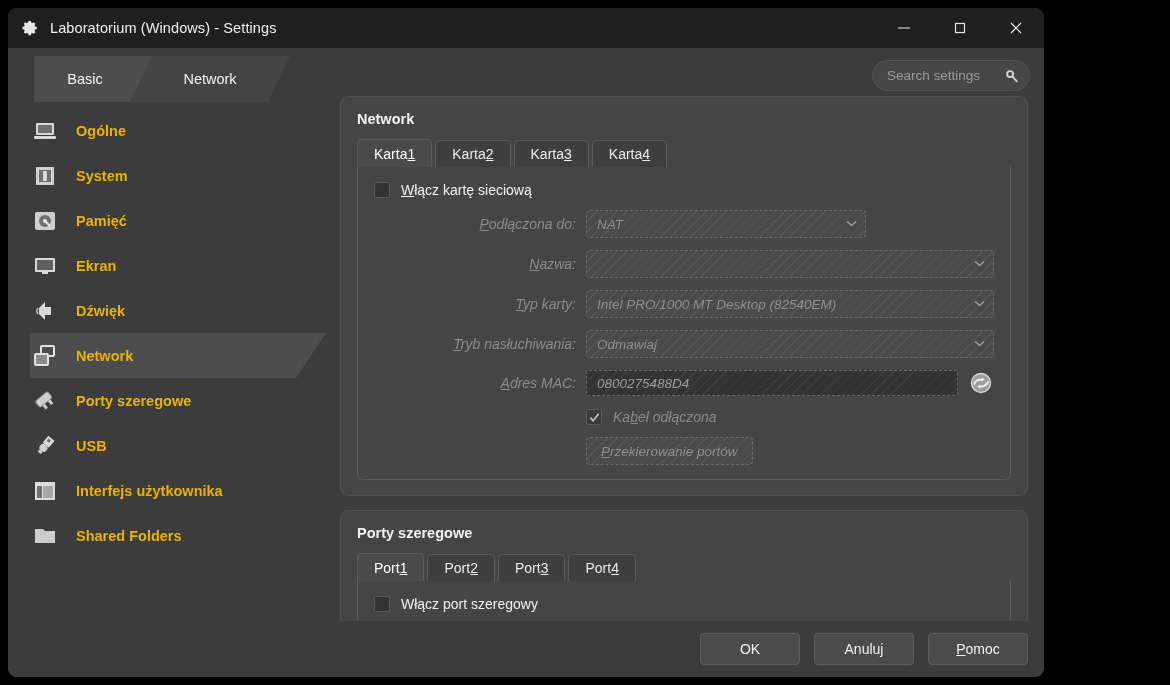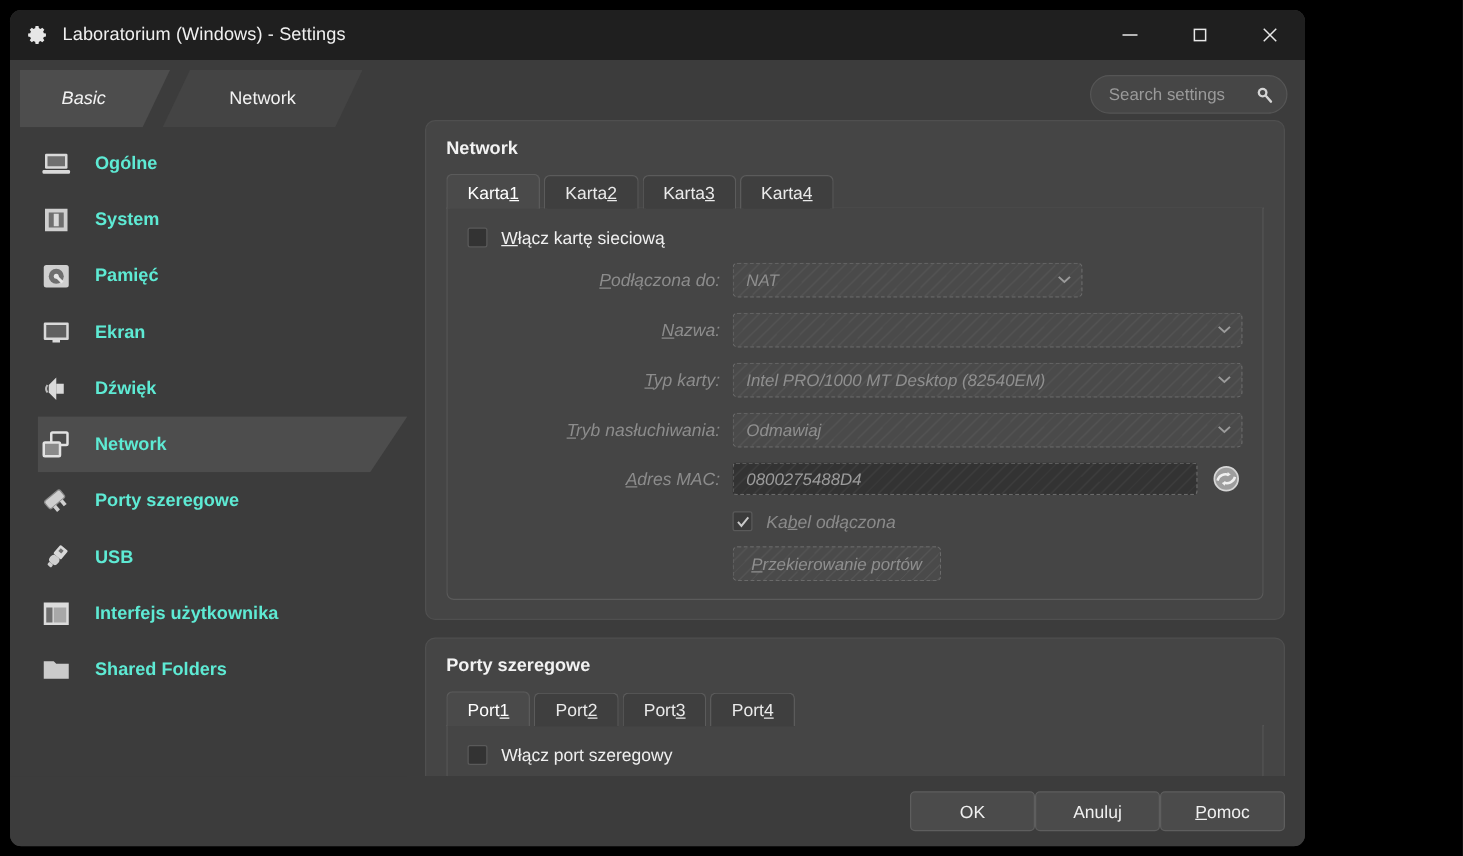--- a/index.html
+++ b/index.html
@@ -44,24 +44,23 @@
   .body { flex: 1 1 auto; display: flex; position: relative; overflow: hidden; background: #3c3c3c; }
   
   .sidebar { width: 318px; flex: 0 0 318px; background: #3c3c3c; position: relative; }
   .modes { position: relative; height: 46px; margin: 8px 0 6px 0; }
   .mode {
     position: absolute; top: 0; height: 46px;
     display: flex; align-items: center; justify-content: center;
     color: #f2f2f2; font-size: 14.5px;
   }
   .mode-basic {
-    left: 8px; width: 120px; background: #4d4d4d;
+    left: 26px; width: 120px; background: #4d4d4d;
     clip-path: polygon(0 0, 100% 0, calc(100% - 22px) 100%, 0 100%);
     padding-right: 18px;
-    font-style: italic;
   }
   .mode-expert {
     left: 122px; width: 160px; background: #444444;
     clip-path: polygon(22px 0, 100% 0, calc(100% - 22px) 100%, 0 100%);
   }
   .nav { margin-top: 4px; }
   .nav-item {
     position: relative; height: 45px;
     display: flex; align-items: center;
     padding-left: 22px;
@@ -73,21 +72,21 @@
   }
   .nav-ico {
     position: relative; z-index: 2;
     width: 30px; height: 30px; flex: 0 0 30px;
     display: flex; align-items: center; justify-content: center;
   }
   .nav-ico svg { display: block; }
   .nav-label {
     position: relative; z-index: 2;
     margin-left: 16px;
-    color: #5eead4; font-size: 14.5px; font-weight: bold;
+    color: #eab308; font-size: 14.5px; font-weight: bold;
     white-space: nowrap;
   }
   
   .content { flex: 1 1 auto; position: relative; overflow: hidden; }
   .searchwrap { position: absolute; right: 14px; top: 12px; z-index: 5; }
   .search {
     width: 158px; height: 31px;
     background: #464646;
     border: 1px solid #555;
     border-radius: 16px;
@@ -183,21 +182,21 @@
   }
   .btn-dis u { text-decoration: underline; }
   
   .footer {
     flex: 0 0 56px; height: 56px;
     background: #3c3c3c;
     display: flex; align-items: center; justify-content: flex-end;
     padding-right: 16px;
   }
   .fbtn {
-    min-width: 100px; height: 32px; 
+    min-width: 100px; height: 32px; margin-left: 14px;
     background: #4b4b4b; border: 1px solid #5e5e5e; border-radius: 4px;
     color: #f0f0f0; font-size: 14px;
     display: flex; align-items: center; justify-content: center;
   }
   .fbtn u { text-decoration: underline; }
 </style>
 </head>
 <body>
 
 <div class="window">

